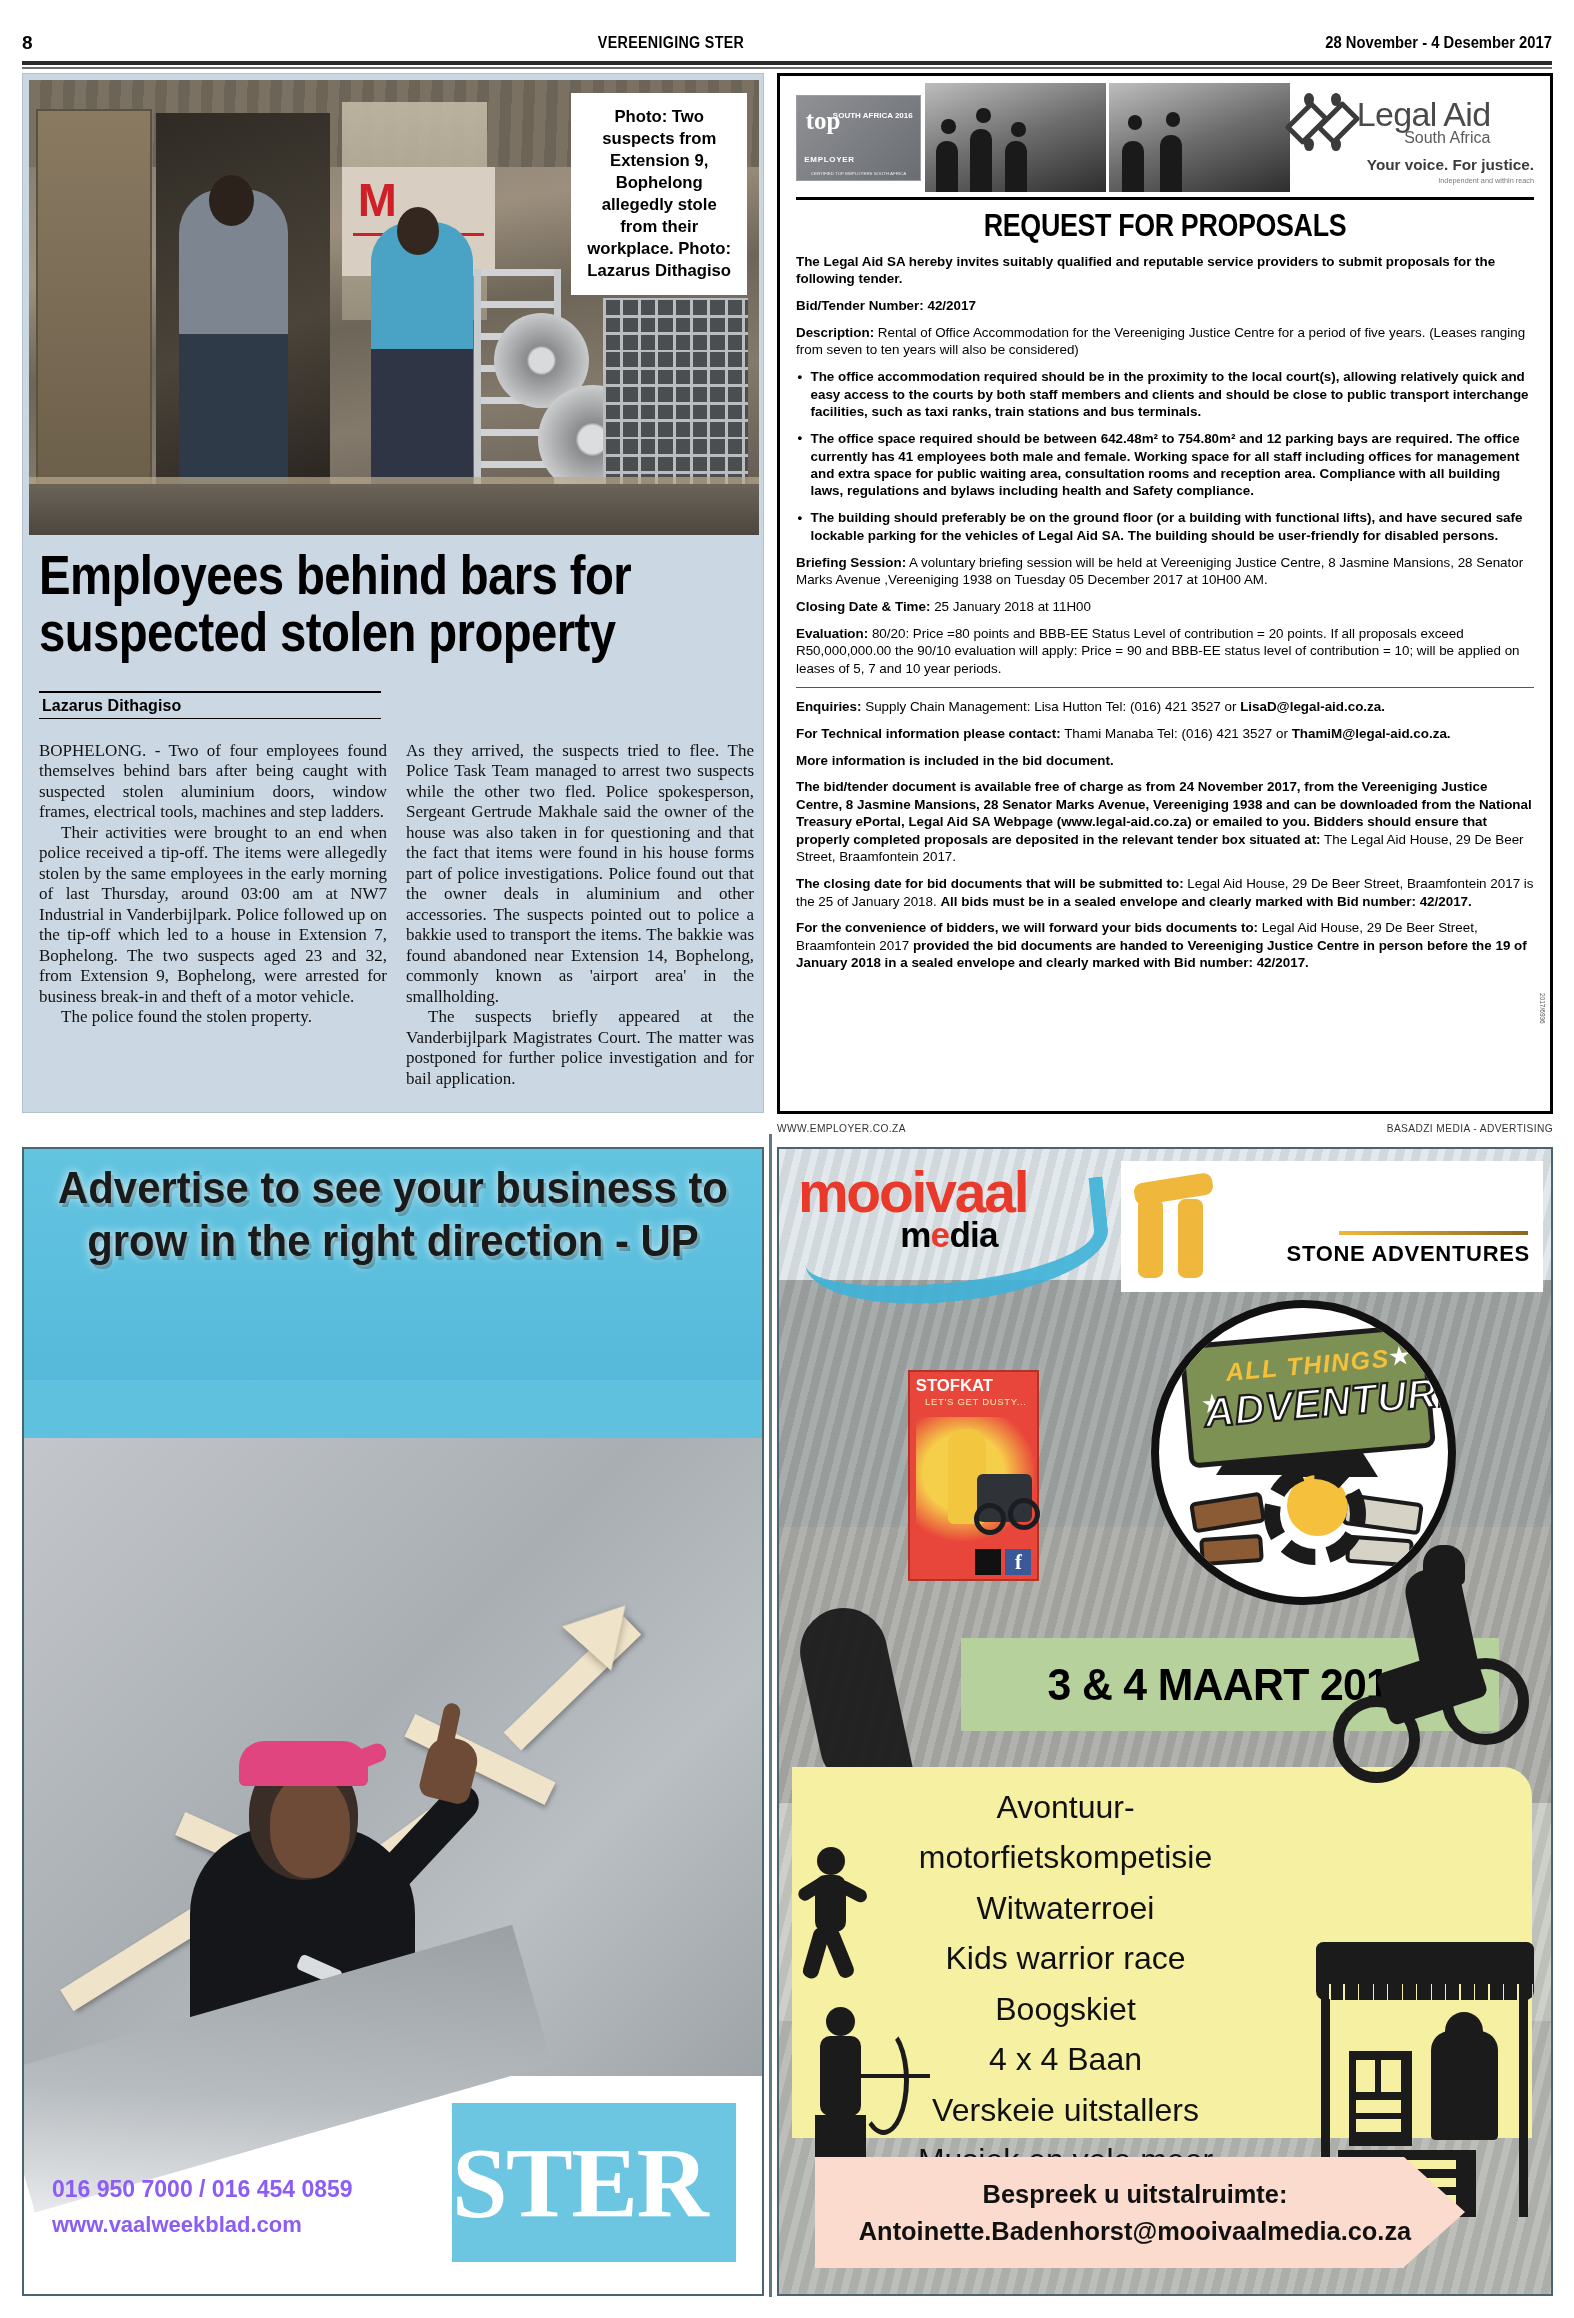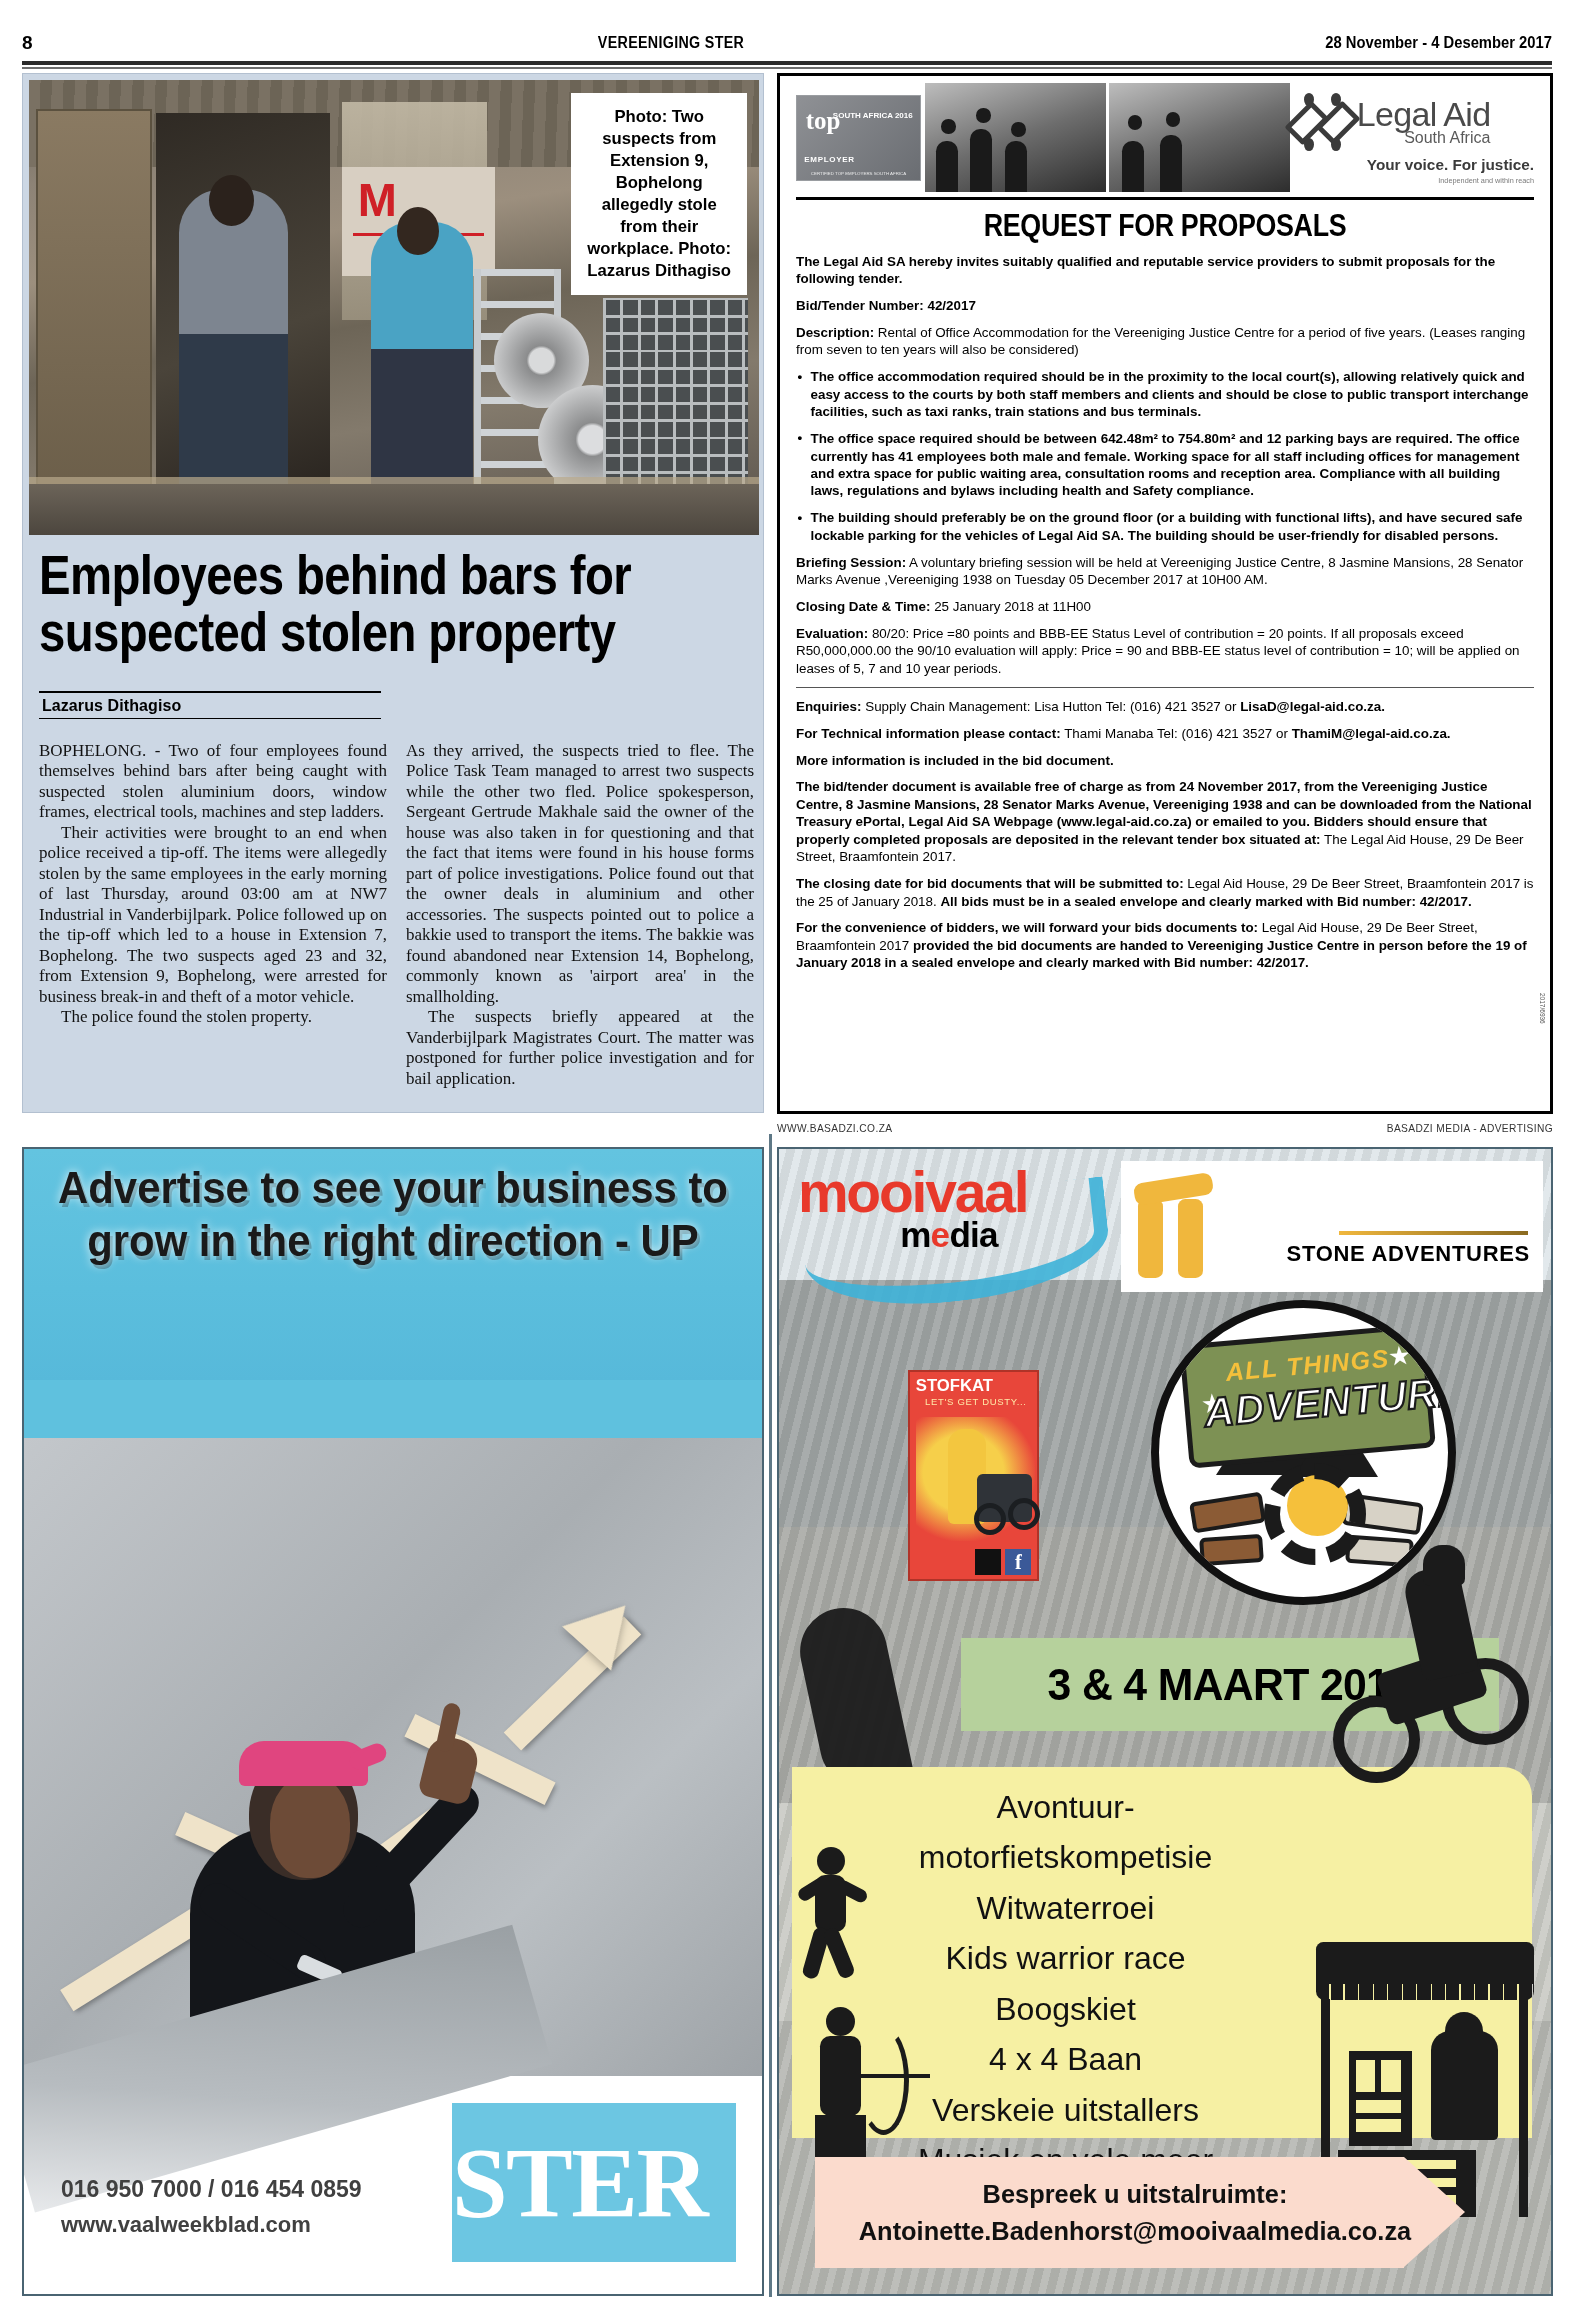--- a/index.html
+++ b/index.html
@@ -198,22 +198,22 @@
   .w-arm2 { position:absolute; left:44px; top:240px; width:145px; height:35px;
      background:#14161a; transform: rotate(34deg); border-radius:17.4px; }
   .w-hand2 { position:absolute; left:161px; top:305px; width:45px; height:55px;
      background:#6d4b37; border-radius:19px; }
   .w-watch { position:absolute; left:151px; top:288px; width:45px; height:16px;
      background:#d9dde0; border-radius:4.4px; transform: rotate(24deg);}
   .adl-bottom { position:absolute; left:0; bottom:0; width:100%; height:218px; background:#fff; }
   .adl-diag { position:absolute; left:-29px; top:-2.9px; width:538px; height:145px;
      background: linear-gradient(200deg,#9aa0a4 0%,#b7bcc0 60%,#e7e9eb 100%);
      transform: rotate(-16deg); transform-origin: left top; }
-  .adl-contact { position:absolute; left:37px; bottom:52px; width:407px;
-     font-weight:bold; font-size:23px; line-height:1.55; color:#404040; }
+  .adl-contact { position:absolute; left:28px; bottom:52px; width:407px;
+     font-weight:bold; font-size:23px; line-height:1.55; color:#8b5cf6; }
   .adl-contact .line2 { font-size:22px; }
   .sterbox { position:absolute; right:26px; bottom:32px; width:284px; height:159px;
      background:#6cc6e2; display:flex; align-items:center; }
   .sterword { font-family:"Liberation Serif", serif; font-weight:bold; color:#fff;
      font-size:100px; letter-spacing:-1.5px; line-height:1; }
 
   
   .adright {
     position:absolute; left:777px; top:1147px; width:776px; height:1149px;
     border:2.2px solid #4a6472; overflow:hidden;
@@ -545,21 +545,21 @@
         <p>
           <span>For the convenience of bidders, we will forward your bids documents to:</span><span style="font-weight:normal"> Legal Aid House, 29 De Beer Street, Braamfontein 2017 </span><span>provided the bid documents are handed to Vereeniging Justice Centre in person before the 19 of January 2018 in a sealed envelope and clearly marked with Bid number: 42/2017.</span>
         </p>
       </div>
 
       <div class="la-vcode">2017/6936</div>
     </div>
   </div>
 
   <div class="la-footer">
-    <span>WWW.BASADZI.CO.ZA</span>
+    <span>WWW.EMPLOYER.CO.ZA</span>
     <span>BASADZI MEDIA - ADVERTISING</span>
   </div>
 
   <div class="adleft">
     <div class="adl-top"></div>
     <div class="adl-text">Advertise to see your business to grow in the right direction - UP</div>
 
     <div class="adl-photo">
       <div class="adl-wall"></div>
       <div class="arrowline a1"></div>

